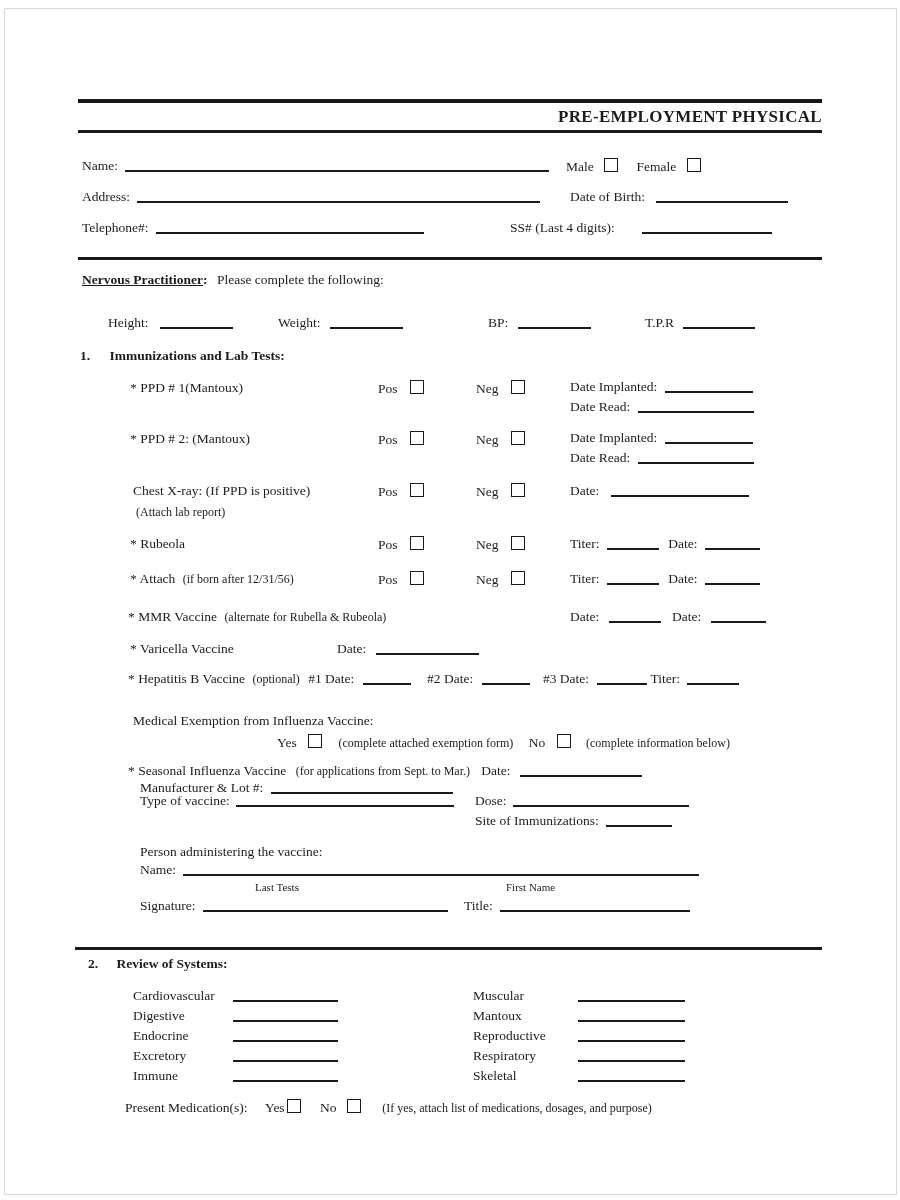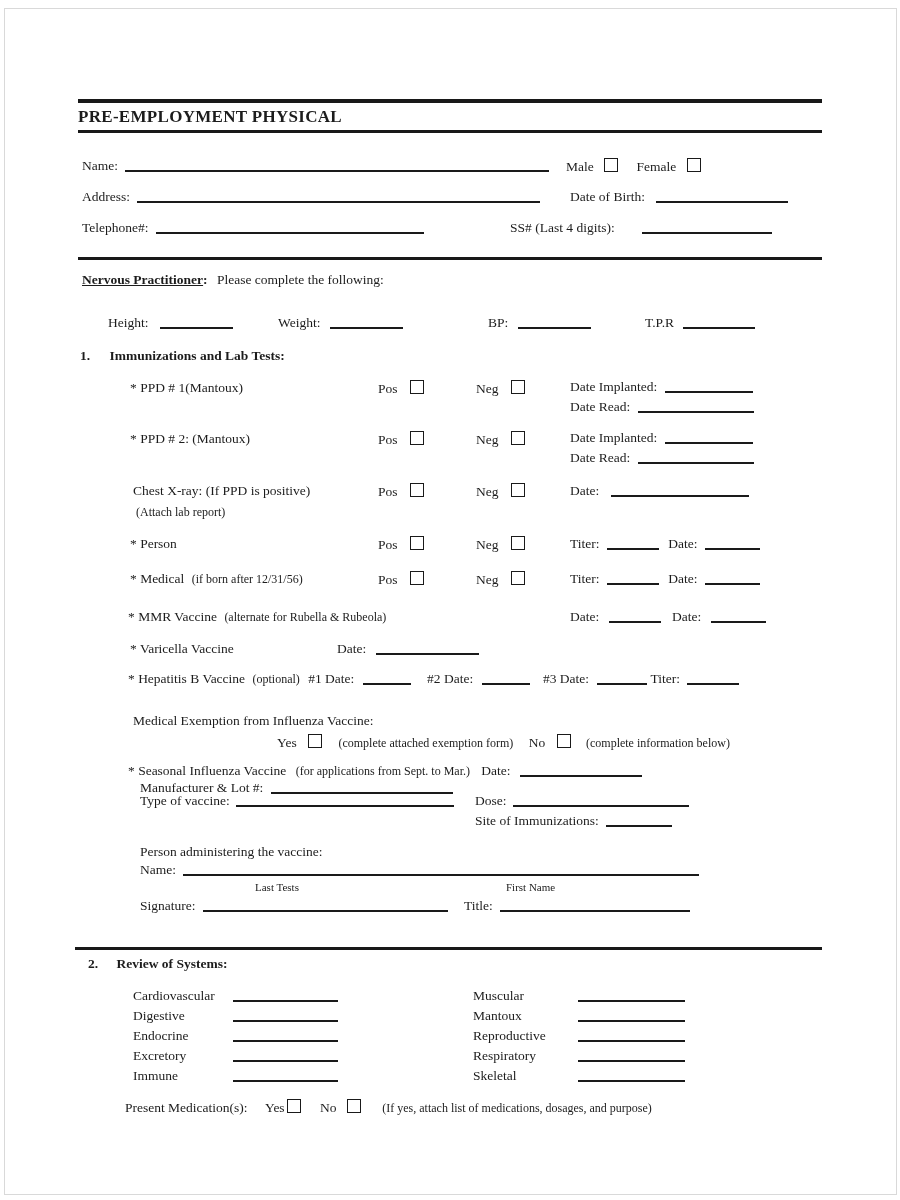--- a/index.html
+++ b/index.html
@@ -13,21 +13,21 @@
   .rule { position:absolute; background:#181818; }
   .r { position:absolute; white-space:nowrap; }
   .b { font-weight:bold; }
   .sm { font-size:12px; }
   .xs { font-size:11px; }
   .uhead { font-weight:bold; text-decoration:underline; }
   .ul { display:inline-block; border-bottom:2px solid #1a1a1a; height:12px;
         vertical-align:-2px; }
   .cb { display:inline-block; width:12px; height:12px; border:1.6px solid #1a1a1a;
         vertical-align:-1px; background:#fff; }
-  .ttl { font-size:17px; font-weight:bold; text-align:left; letter-spacing:.3px; }
+  .ttl { font-size:17px; font-weight:bold; text-align:right; letter-spacing:.3px; }
   .lbl5 { display:inline-block; width:97px; }
   .lbl5r { display:inline-block; width:102px; }
 </style>
 </head>
 <body>
 
 <div class="page">
   <div class="frame"></div>
 
   <div class="rule" style="left:78px;top:99px;width:744px;height:4px"></div>
@@ -136,38 +136,38 @@
   </div>
   <div class="r" style="left:476px;top:483px">
     <span>Neg</span>
     <span class="cb" style="margin-left:9px"></span>
   </div>
   <div class="r" style="left:570px;top:483px">
     <span>Date:</span>
     <span class="ul" style="width:138px;margin-left:8px"></span>
   </div>
 
-  <div class="r" style="left:130px;top:536px">* Person</div>
+  <div class="r" style="left:130px;top:536px">* Rubeola</div>
   <div class="r" style="left:378px;top:536px">
     <span>Pos</span>
     <span class="cb" style="margin-left:9px"></span>
   </div>
   <div class="r" style="left:476px;top:536px">
     <span>Neg</span>
     <span class="cb" style="margin-left:9px"></span>
   </div>
   <div class="r" style="left:570px;top:536px">
     <span>Titer:</span>
     <span class="ul" style="width:52px;margin-left:4px"></span>
     <span style="margin-left:6px">Date:</span>
     <span class="ul" style="width:55px;margin-left:4px"></span>
   </div>
 
   <div class="r" style="left:130px;top:571px">
-    <span>* Medical</span>
+    <span>* Attach</span>
     <span class="sm" style="margin-left:4px">(if born after 12/31/56)</span>
   </div>
   <div class="r" style="left:378px;top:571px">
     <span>Pos</span>
     <span class="cb" style="margin-left:9px"></span>
   </div>
   <div class="r" style="left:476px;top:571px">
     <span>Neg</span>
     <span class="cb" style="margin-left:9px"></span>
   </div>

